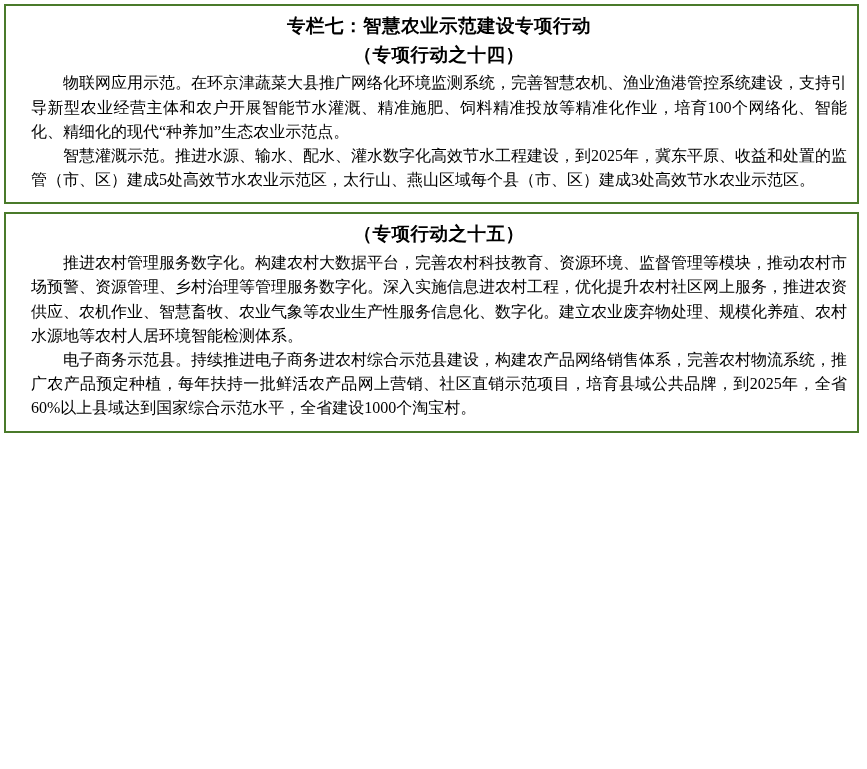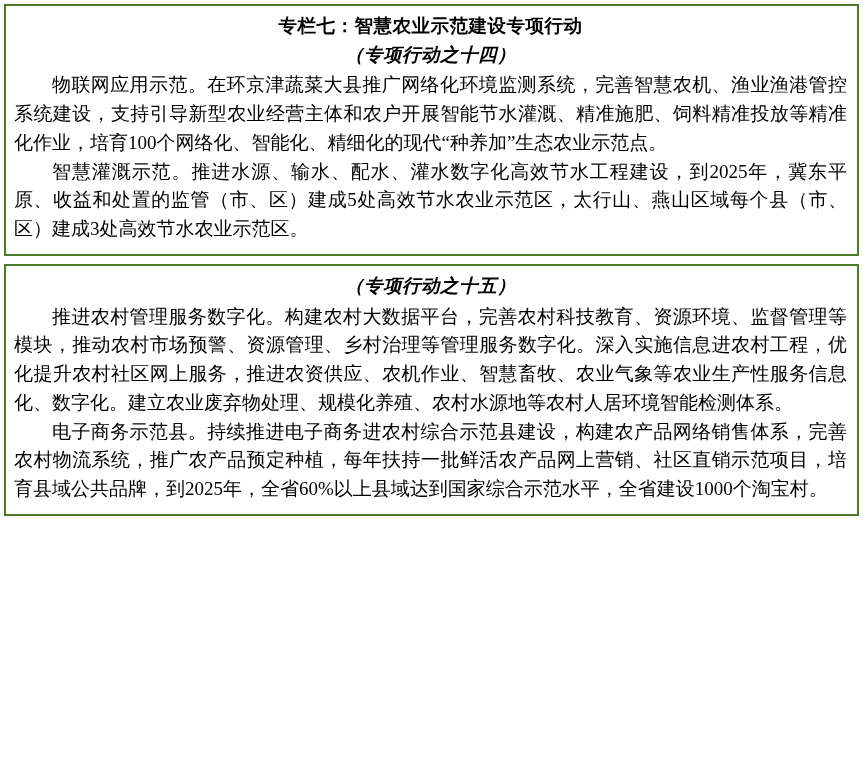--- a/index.html
+++ b/index.html
@@ -17,44 +17,43 @@
   .page {
     width: 867px;
     height: 769px;
     position: relative;
     box-sizing: border-box;
   }
   .box {
     border: 2px solid #4a7a2a;
     box-sizing: border-box;
     margin: 4px 8px 0 4px;
-    padding: 6px 10px 10px 8px;
+    padding: 6px 10px 10px 25px;
   }
   .box.second {
     margin-top: 5px;
   }
   .box-title {
     text-align: center;
     font-weight: bold;
     font-size: 18.5px;
     line-height: 1.55;
     letter-spacing: 0.5px;
   }
   .box-subtitle {
     text-align: center;
     font-weight: bold;
     font-size: 18.5px;
     line-height: 1.6;
     letter-spacing: 0.5px;
     margin-bottom: 1px;
-    font-style: italic;
   }
   p.para {
     margin: 0;
-    font-size: 19px;
+    font-size: 16px;
     line-height: 1.515;
     text-align: justify;
     text-justify: inter-ideograph;
     text-indent: 2em;
     letter-spacing: 0px;
   }
   .divider-gap {
     height: 3px;
   }
 </style>

